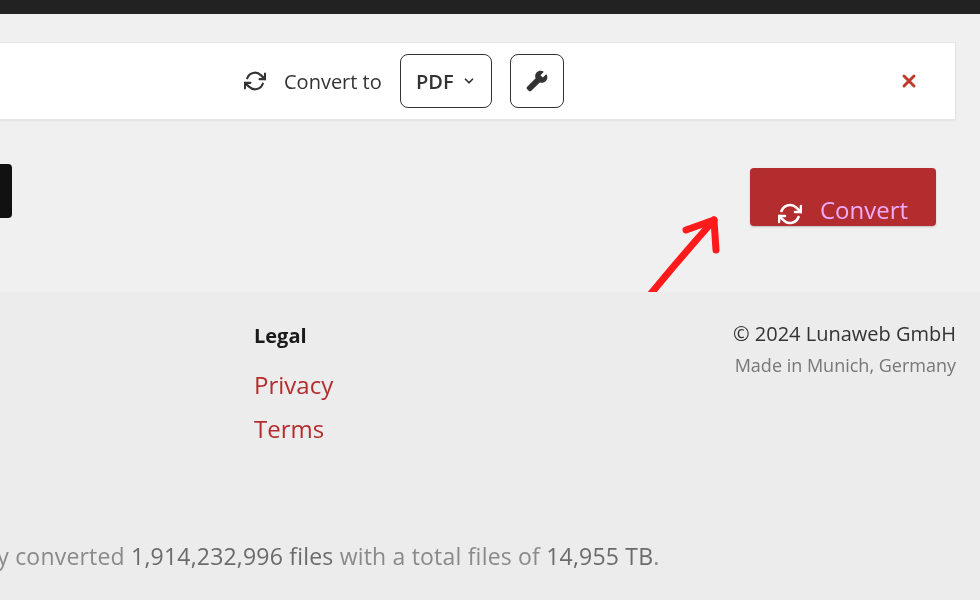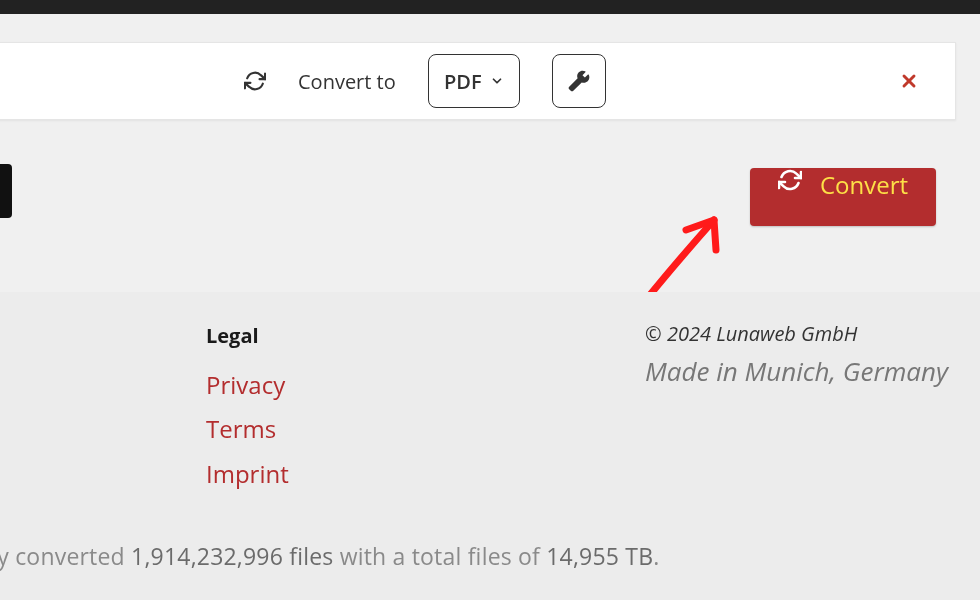--- a/index.html
+++ b/index.html
@@ -5,21 +5,21 @@
     * { margin:0; padding:0; box-sizing:border-box; font-family:"Open Sans","Segoe UI",Roboto,Helvetica,Arial,sans-serif; }
     html,body { width:980px; height:600px; background:#f0f0f0; overflow:hidden; color:#333; }
     .page { width:980px; height:600px; position:relative; background:#f0f0f0; }
     .topbar { position:absolute; top:0; left:0; right:0; height:14px; background:#222; }
     .card {
       position:absolute; top:42px; left:-20px; right:24px; height:78px;
       background:#fff; border:1px solid #e5e5e5; border-left:none;
       box-shadow:0 1px 2px rgba(0,0,0,0.06);
       display:flex; align-items:center; padding:0 20px;
     }
-    .card-inner { display:flex; align-items:center; margin-left:244px; gap:32px; }
+    .card-inner { display:flex; align-items:center; margin-left:244px; gap:18px; }
     .refresh-icon { width:22px; height:22px; display:inline-flex; align-items:center; justify-content:center; }
     .convert-to-label { font-size:20px; font-weight:400; color:#333; }
     .format-select {
       height:54px; min-width:92px; padding:0 6px;
       border:1.5px solid #333; border-radius:8px;
       background:#fff; display:inline-flex; align-items:center; justify-content:center;
       gap:8px; cursor:pointer; font-size:20px; font-weight:600; color:#333;
     }
     .wrench-btn {
       width:54px; height:54px;
@@ -32,40 +32,40 @@
       cursor:pointer; width:24px; height:24px; display:flex; align-items:center; justify-content:center;
     }
     .row2 { position:absolute; top:152px; left:0; right:24px; height:94px; }
     .left-stub {
       position:absolute; left:0; top:12px; width:12px; height:54px;
       background:#111; border-top-right-radius:4px; border-bottom-right-radius:4px;
     }
     .convert-btn {
       position:absolute; right:20px; top:16px;
       height:58px; padding:0 28px;
-      background:#b32d2e; color:#fde047; border:none; border-radius:4px;
-      display:inline-flex; align-items:flex-start; gap:18px;
+      background:#b32d2e; color:#f0abfc; border:none; border-radius:4px;
+      display:inline-flex; align-items:flex-end; gap:18px;
       font-size:24px; font-weight:400; cursor:pointer;
       box-shadow:0 1px 2px rgba(0,0,0,0.2);
     }
     .footer {
       position:absolute; left:0; right:0; top:292px; bottom:0;
       background:#ececec; padding:30px 36px 0 0;
     }
     .footer-cols { display:flex; gap:60px; }
     .col { min-width:110px; }
     .col.cutoff { margin-left:-24px; }
     .col h4, .cut-heading { font-size:20px; font-weight:700; color:#1a1a1a; margin-bottom:14px; }
     .cut-heading { margin-left:0; }
     .col a { display:block; font-size:24px; line-height:1.85; color:#b32d2e; text-decoration:none; cursor:pointer; }
     .company {
-      position:absolute; top:28px; right:32px; text-align:left; color:#333;font-style:italic;
+      position:absolute; top:28px; right:24px; text-align:right; color:#333;
     }
     .company .line1 { font-size:20px; margin-bottom:6px; }
-    .company .line2 { font-size:26px; color:#777; }
+    .company .line2 { font-size:18px; color:#777; }
     .stats {
       position:absolute; left:-30px; bottom:28px;
       font-size:23px; color:#8a8a8a; letter-spacing:0.2px; white-space:nowrap;
     }
     .stats b { color:#6b6b6b; font-weight:400; }
     .annotation-arrow {
       position:absolute; top:200px; left:574px; width:170px; height:180px;
       pointer-events:none;
     }
     svg { display:block; }
@@ -132,25 +132,24 @@
   <svg class="annotation-arrow" viewBox="0 0 170 180">
     <path d="M15 175 Q 60 110 140 20" stroke="#ff1b1b" stroke-width="7" fill="none" stroke-linecap="round"></path>
     <path d="M140 20 L112 30 M140 20 L142 50" stroke="#ff1b1b" stroke-width="7" fill="none" stroke-linecap="round"></path>
   </svg>
 
   <div class="footer">
     <div class="footer-cols">
       <div class="col cutoff">
         <div class="cut-heading">es</div>
       </div>
-      <div class="col" style="margin-left:60px;">
+      <div class="col" style="margin-left:108px;">
         <h4>Legal</h4>
         <a>Privacy</a>
         <a>Terms</a>
-        <a>Imprint</a>
       </div>
       <div class="col" style="margin-left:40px;">
       </div>
     </div>
     <div class="company">
       <div class="line1">© 2024 Lunaweb GmbH</div>
       <div class="line2">Made in Munich, Germany</div>
     </div>
     <div class="stats">
       <span>ady converted </span><b>1,914,232,996 files</b><span> with a total files of </span><b>14,955 TB</b><span>.</span>

